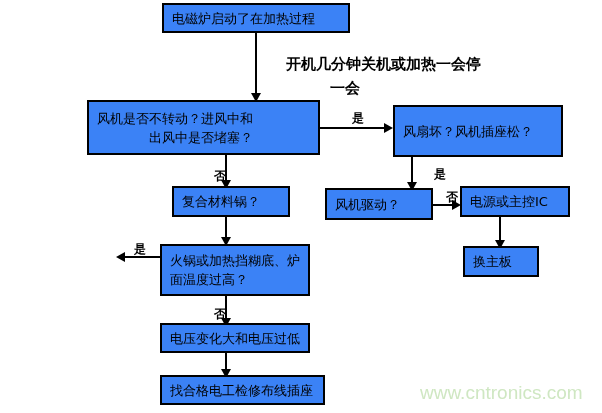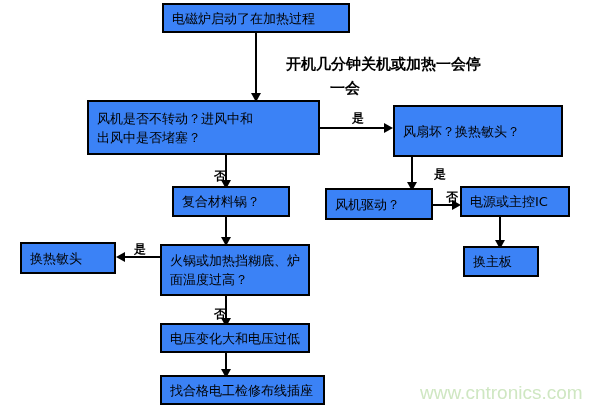--- a/index.html
+++ b/index.html
@@ -120,44 +120,41 @@
   <div class="elabel" style="left:134px;top:243px;">是</div>
   <div class="elabel" style="left:214px;top:308px;">否</div>
 
   <div class="annot" style="left:258px;top:55px;padding-left:28px;">开机几分钟关机或加热一会停</div>
   <div class="annot" style="left:330px;top:79px;">一会</div>
 
   <div class="node" style="left:162px;top:3px;width:188px;height:30px;">
     <span class="txt">电磁炉启动了在加热过程</span>
   </div>
 
-  <div class="node" style="left:87px;top:100px;width:233px;height:55px;">
+  <div class="node" style="left:87px;top:100px;width:233px;height:55px;text-align:right;">
     <span class="txt">风机是否不转动？进风中和
 出风中是否堵塞？</span>
   </div>
 
   <div class="node" style="left:393px;top:105px;width:170px;height:52px;">
-    <span class="txt">风扇坏？换热敏头？</span>
+    <span class="txt">风扇坏？风机插座松？</span>
   </div>
 
   <div class="node" style="left:172px;top:186px;width:118px;height:31px;">
     <span class="txt">复合材料锅？</span>
   </div>
 
   <div class="node" style="left:325px;top:188px;width:108px;height:32px;">
     <span class="txt">风机驱动？</span>
   </div>
 
   <div class="node" style="left:460px;top:186px;width:110px;height:31px;">
     <span class="txt">电源或主控IC</span>
   </div>
 
-  <div class="node" style="left:20px;top:242px;width:96px;height:32px;">
-    <span class="txt">换热敏头</span>
-  </div>
 
   <div class="node" style="left:160px;top:244px;width:150px;height:52px;">
     <span class="txt">火锅或加热挡糊底、炉
 面温度过高？</span>
   </div>
 
   <div class="node" style="left:463px;top:246px;width:76px;height:31px;">
     <span class="txt">换主板</span>
   </div>
 

